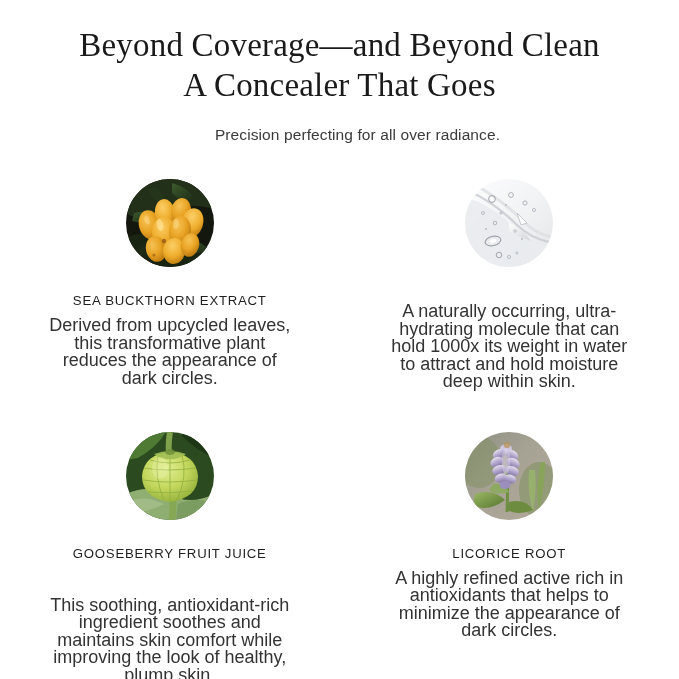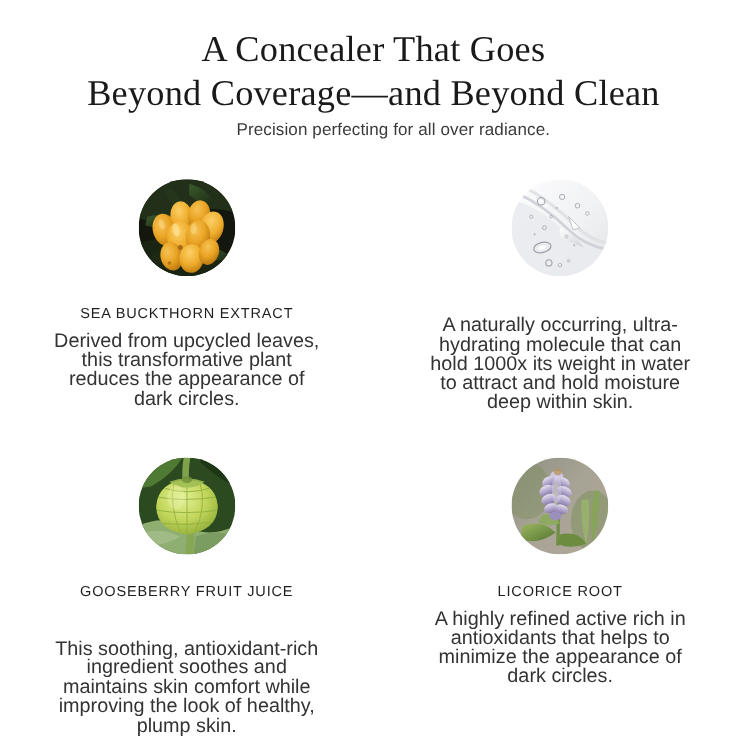--- a/index.html
+++ b/index.html
@@ -38,21 +38,21 @@
     font-weight: 400;
     color: #1a1a1a;
     letter-spacing: 0.2px;
   }
   .headline-line {
     display: block;
     white-space: nowrap;
   }
 
   .subtitle {
-    margin-top: 4px;
+    margin-top: 20px;
     font-size: 15.5px;
     line-height: 20px;
     color: #3a3a3a;
     font-weight: 400;
     letter-spacing: 0.1px;
     padding-left: 36px;
   }
 
   
   .grid {
@@ -101,22 +101,22 @@
 
   .col-right .ing-desc { max-width: 252px; margin-top: 36px; }
 </style>
 </head>
 <body>
 
 <div class="page">
 
   <div class="header">
     <h1 class="headline">
+      <span class="headline-line">Beyond Coverage—and Beyond Clean</span>
       <span class="headline-line">A Concealer That Goes</span>
-      <span class="headline-line">Beyond Coverage—and Beyond Clean</span>
     </h1>
     <p class="subtitle">Precision perfecting for all over radiance.</p>
   </div>
 
   <div class="grid">
 
     <div class="cell col-left">
       <div class="thumb">
         <svg viewBox="0 0 88 88" xmlns="http://www.w3.org/2000/svg">
           <defs>

